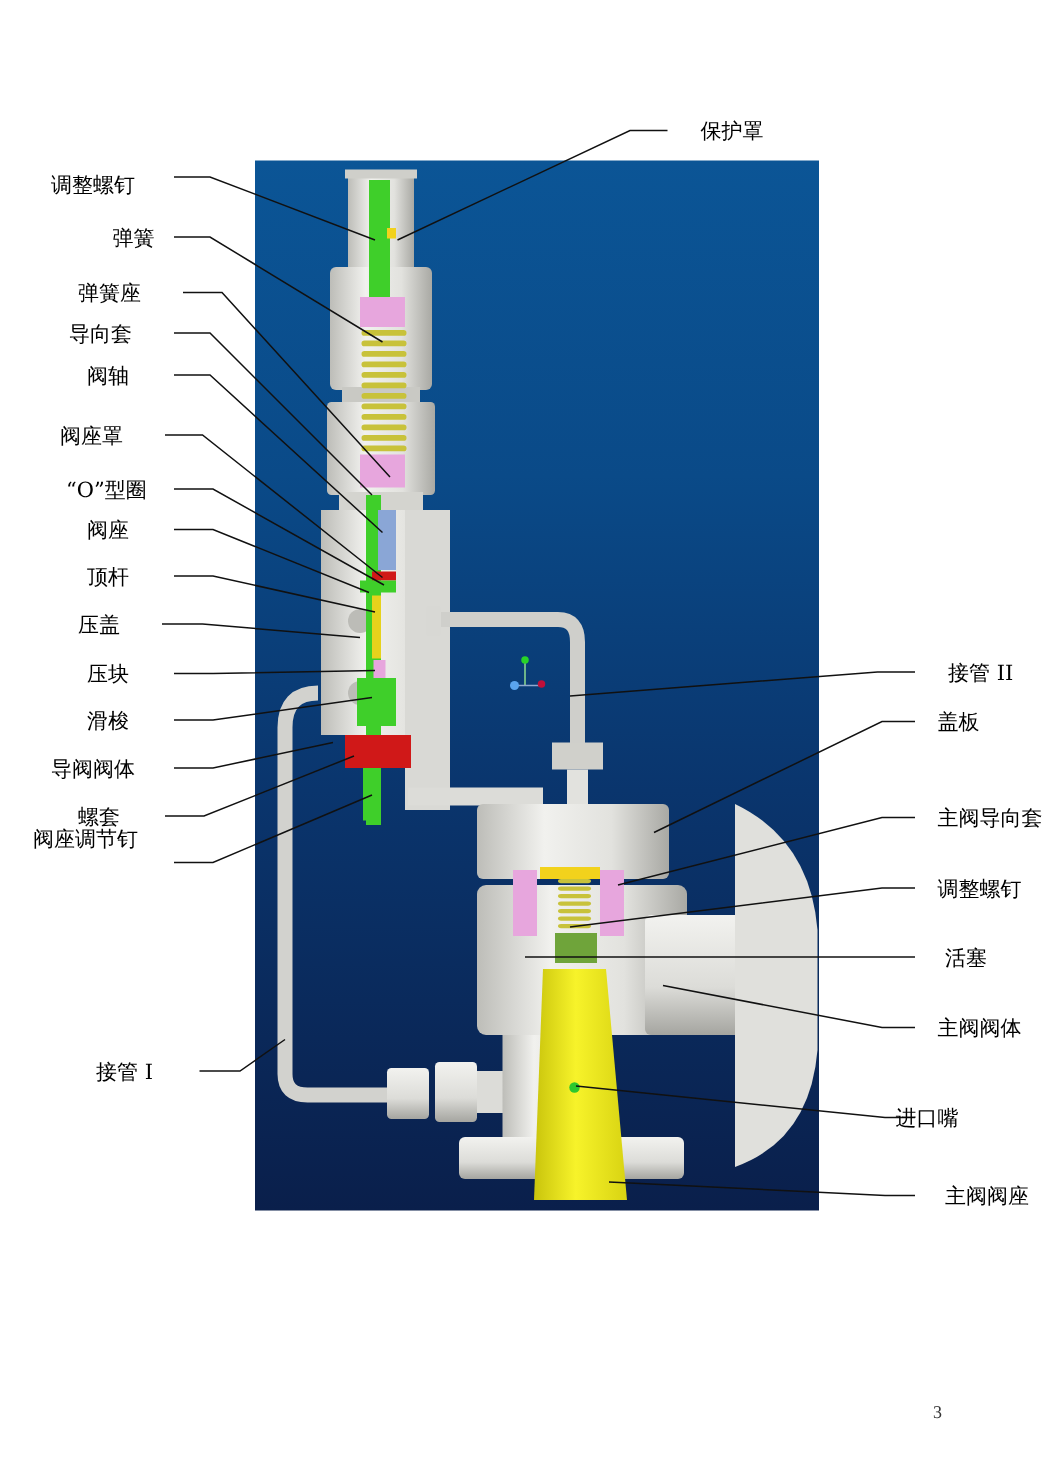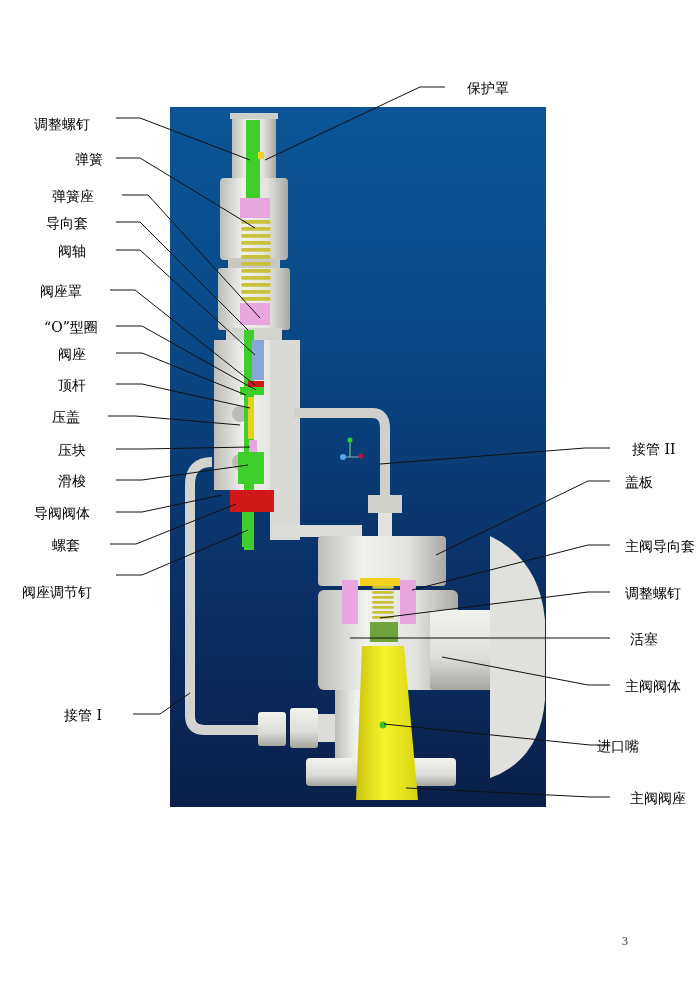--- a/index.html
+++ b/index.html
@@ -165,21 +165,21 @@
 <div class="lbl" style="left:58px;top:243px">阀轴</div>
 <div class="lbl" style="left:40px;top:283px">阀座罩</div>
 <div class="lbl" style="left:44px;top:319px">“O”型圈</div>
 <div class="lbl" style="left:58px;top:346px">阀座</div>
 <div class="lbl" style="left:58px;top:377px">顶杆</div>
 <div class="lbl" style="left:52px;top:409px">压盖</div>
 <div class="lbl" style="left:58px;top:442px">压块</div>
 <div class="lbl" style="left:58px;top:473px">滑梭</div>
 <div class="lbl" style="left:34px;top:505px">导阀阀体</div>
 <div class="lbl" style="left:52px;top:537px">螺套</div>
-<div class="lbl" style="left:22px;top:584px">阀座调节钉</div>
+<div class="lbl" style="left:22px;top:552px">阀座调节钉</div>
 <div class="lbl" style="left:64px;top:707px">接管 I</div>
 
 <div class="lbl" style="left:467px;top:80px">保护罩</div>
 <div class="lbl" style="left:632px;top:441px">接管 II</div>
 <div class="lbl" style="left:625px;top:474px">盖板</div>
 <div class="lbl" style="left:625px;top:538px">主阀导向套</div>
 <div class="lbl" style="left:625px;top:585px">调整螺钉</div>
 <div class="lbl" style="left:630px;top:631px">活塞</div>
 <div class="lbl" style="left:625px;top:678px">主阀阀体</div>
 <div class="lbl" style="left:597px;top:738px">进口嘴</div>

